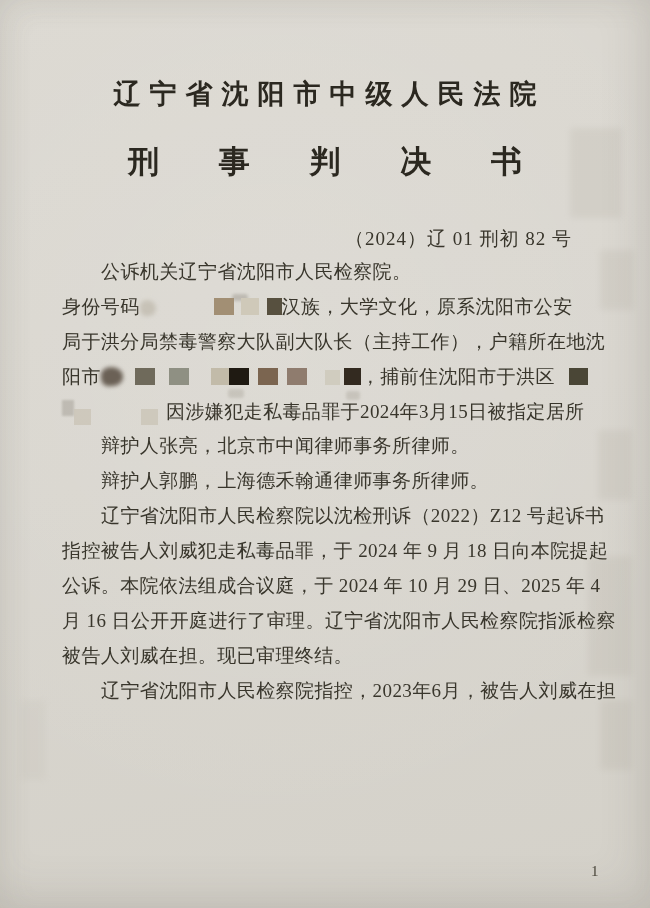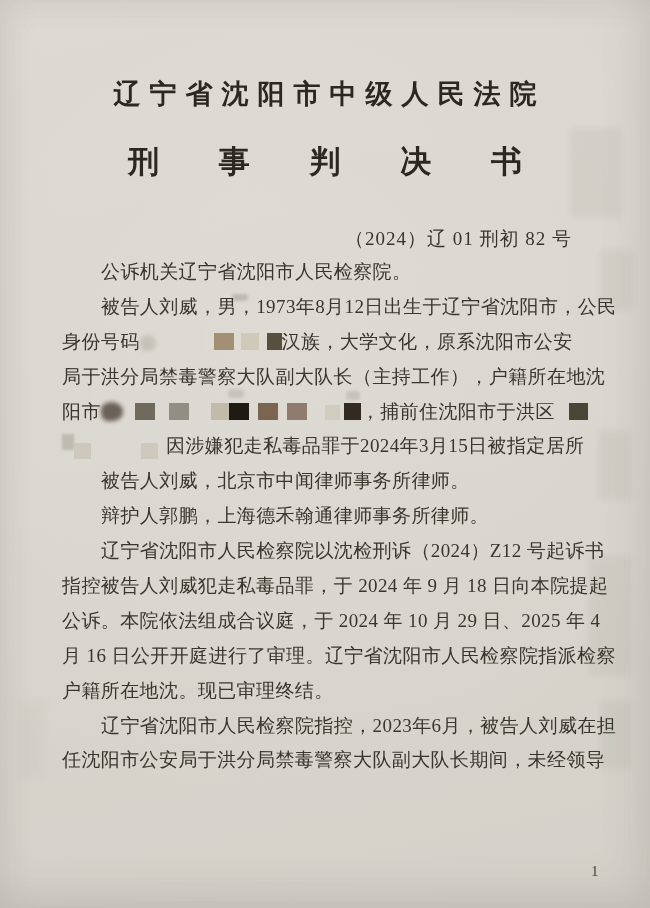--- a/index.html
+++ b/index.html
@@ -88,29 +88,27 @@
 <div class="bleed" style="left:588px; top:556px; width:44px; height:120px;"></div>
 <div class="bleed" style="left:600px; top:700px; width:32px; height:70px;"></div>
 <div class="bleed" style="left:20px; top:700px; width:26px; height:80px; opacity:0.08;"></div>
 
 <div class="court-title">辽宁省沈阳市中级人民法院</div>
 <div class="doc-title">刑 事 判 决 书</div>
 <div class="case-number">（2024）辽 01 刑初 82 号</div>
 
 <div class="doc-body">
     <div class="line indent"><span class="seg-text">公诉机关辽宁省沈阳市人民检察院。</span></div>
-    <div class="line indent"><span class="seg-text">被告人刘威，男，1973年8月12日出生于辽宁省沈阳市，公民</span></div>
     <div class="line"><span class="seg-text">身份号码</span><span class="seg-smudge" style="width: 16px; height: 16px; background: rgb(199, 194, 183);"></span><span class="seg-gap" style="width: 58px;"></span><span class="seg-redact" style="width: 20px; height: 17px; background: rgb(162, 143, 116);"></span><span class="seg-gap" style="width: 7px;"></span><span class="seg-redact" style="width: 18px; height: 17px; background: rgb(207, 201, 185);"></span><span class="seg-gap" style="width: 8px;"></span><span class="seg-redact" style="width: 15px; height: 17px; background: rgb(87, 80, 63);"></span><span class="seg-text">汉族，大学文化，原系沈阳市公安</span></div>
     <div class="line"><span class="seg-text">局于洪分局禁毒警察大队副大队长（主持工作），户籍所在地沈</span></div>
     <div class="line"><span class="seg-text">阳市</span><span class="seg-smudge" style="width: 22px; height: 19px; background: rgb(107, 97, 86);"></span><span class="seg-gap" style="width: 12px;"></span><span class="seg-redact" style="width: 20px; height: 17px; background: rgb(111, 106, 91);"></span><span class="seg-gap" style="width: 14px;"></span><span class="seg-redact" style="width: 20px; height: 17px; background: rgb(143, 144, 131);"></span><span class="seg-gap" style="width: 22px;"></span><span class="seg-redact" style="width: 18px; height: 17px; background: rgb(194, 187, 169);"></span><span class="seg-redact" style="width: 20px; height: 17px; background: rgb(31, 26, 18);"></span><span class="seg-gap" style="width: 9px;"></span><span class="seg-redact" style="width: 20px; height: 17px; background: rgb(123, 101, 80);"></span><span class="seg-gap" style="width: 9px;"></span><span class="seg-redact" style="width: 20px; height: 17px; background: rgb(143, 124, 110);"></span><span class="seg-gap" style="width: 18px;"></span><span class="seg-redact" style="width: 15px; height: 15px; background: rgb(208, 204, 191);"></span><span class="seg-gap" style="width: 4px;"></span><span class="seg-redact" style="width: 17px; height: 17px; background: rgb(51, 42, 32);"></span><span class="seg-text">，捕前住沈阳市于洪区</span><span class="seg-gap" style="width: 14px;"></span><span class="seg-redact" style="width: 19px; height: 17px; background: rgb(74, 70, 54);"></span></div>
     <div class="line"><span class="seg-ghost" style="width: 12px; height: 16px; background: rgb(138, 133, 122);"></span><span class="seg-redact_light" style="width: 17px; height: 16px; background: rgb(203, 198, 185);"></span><span class="seg-gap" style="width: 50px;"></span><span class="seg-redact_light" style="width: 17px; height: 16px; background: rgb(203, 198, 185);"></span><span class="seg-gap" style="width: 8px;"></span><span class="seg-text">因涉嫌犯走私毒品罪于2024年3月15日被指定居所</span></div>
-    <div class="line indent"><span class="seg-text">被告人刘威，北京市中闻律师事务所律师。</span></div>
+    <div class="line indent"><span class="seg-text">辩护人张亮，北京市中闻律师事务所律师。</span></div>
     <div class="line indent"><span class="seg-text">辩护人郭鹏，上海德禾翰通律师事务所律师。</span></div>
-    <div class="line indent"><span class="seg-text">辽宁省沈阳市人民检察院以沈检刑诉（2024）Z12 号起诉书</span></div>
+    <div class="line indent"><span class="seg-text">辽宁省沈阳市人民检察院以沈检刑诉（2022）Z12 号起诉书</span></div>
     <div class="line"><span class="seg-text">指控被告人刘威犯走私毒品罪，于 2024 年 9 月 18 日向本院提起</span></div>
     <div class="line"><span class="seg-text">公诉。本院依法组成合议庭，于 2024 年 10 月 29 日、2025 年 4</span></div>
     <div class="line"><span class="seg-text">月 16 日公开开庭进行了审理。辽宁省沈阳市人民检察院指派检察</span></div>
-    <div class="line"><span class="seg-text">户籍所在地沈。现已审理终结。</span></div>
+    <div class="line"><span class="seg-text">被告人刘威在担。现已审理终结。</span></div>
     <div class="line indent"><span class="seg-text">辽宁省沈阳市人民检察院指控，2023年6月，被告人刘威在担</span></div>
-    <div class="line"><span class="seg-text">任沈阳市公安局于洪分局禁毒警察大队副大队长期间，未经领导</span></div>
   </div>
 
 <div class="page-number">1</div>
 
 </body></html>

